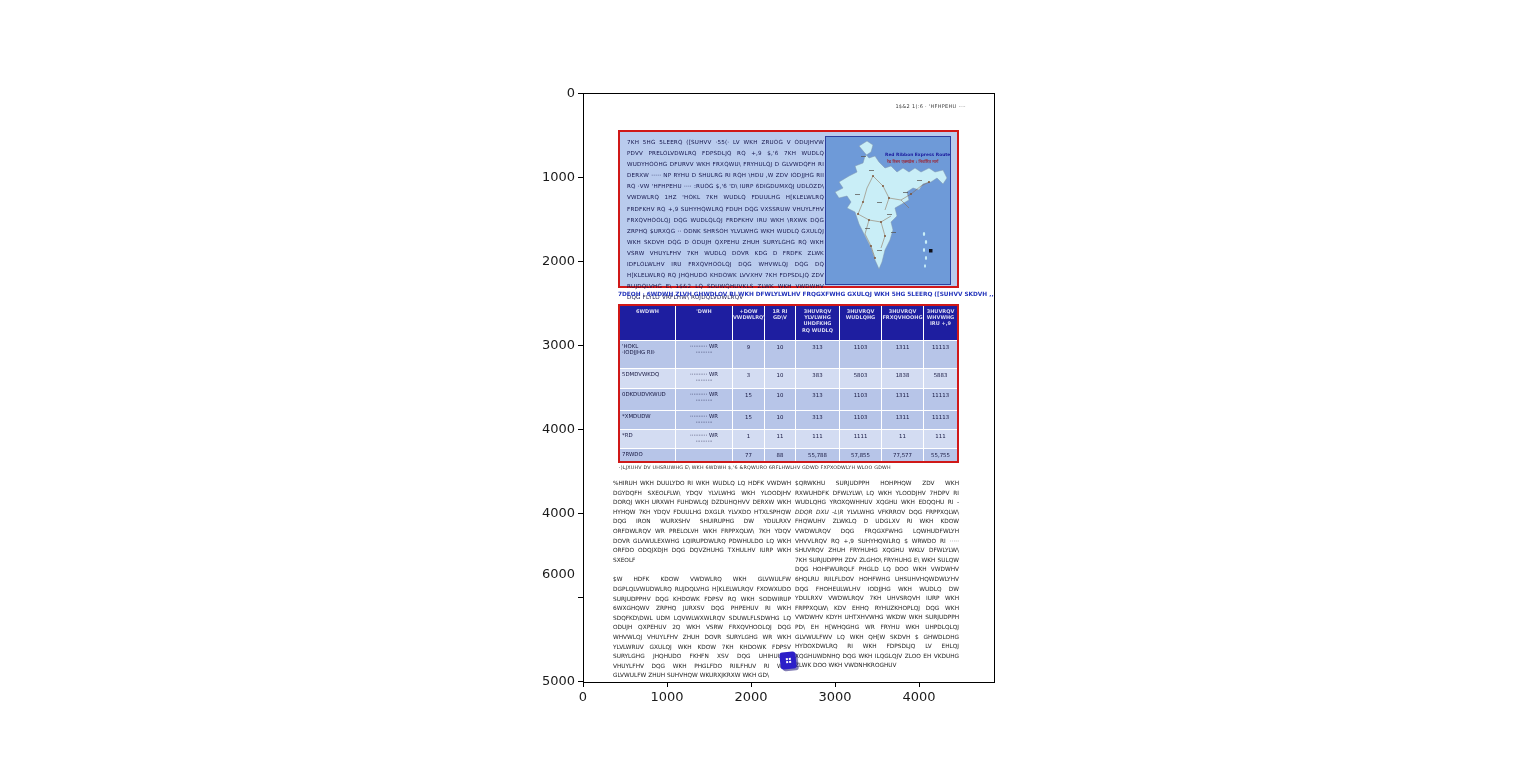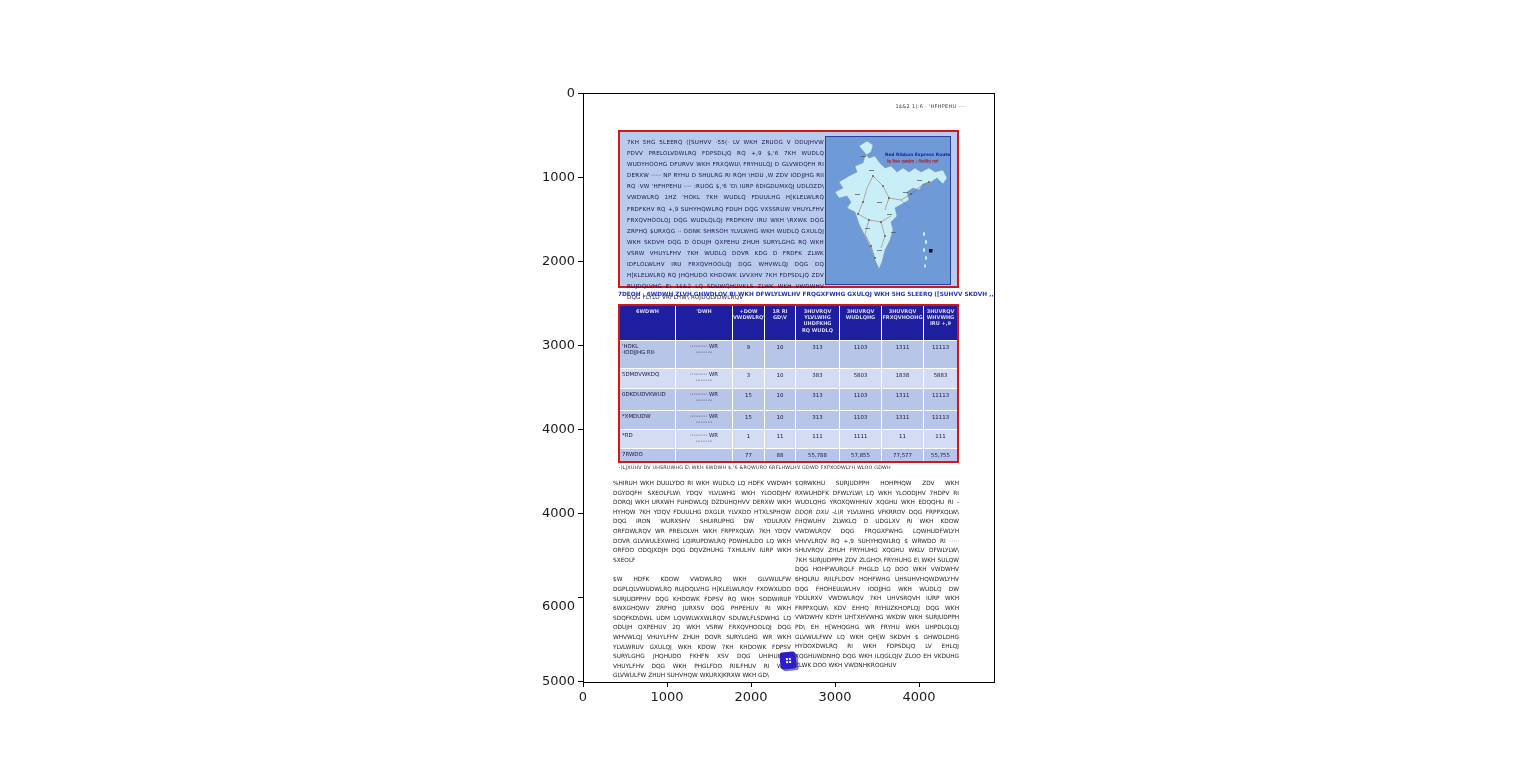--- a/index.html
+++ b/index.html
@@ -50,21 +50,21 @@
 <body>
 
 <div class="fig">
 
   <div class="ytl" style="top:85px">0</div>
   <div class="ytl" style="top:169px">1000</div>
   <div class="ytl" style="top:253px">2000</div>
   <div class="ytl" style="top:337px">3000</div>
   <div class="ytl" style="top:421px">4000</div>
   <div class="ytl" style="top:505px">4000</div>
-  <div class="ytl" style="top:598px">6000</div>
+  <div class="ytl" style="top:566px">6000</div>
   <div class="ytl" style="top:673px">5000</div>
 
   <div class="ytm" style="top:93px"></div>
   <div class="ytm" style="top:177px"></div>
   <div class="ytm" style="top:261px"></div>
   <div class="ytm" style="top:345px"></div>
   <div class="ytm" style="top:429px"></div>
   <div class="ytm" style="top:513px"></div>
   <div class="ytm" style="top:597px"></div>
   <div class="ytm" style="top:681px"></div>

